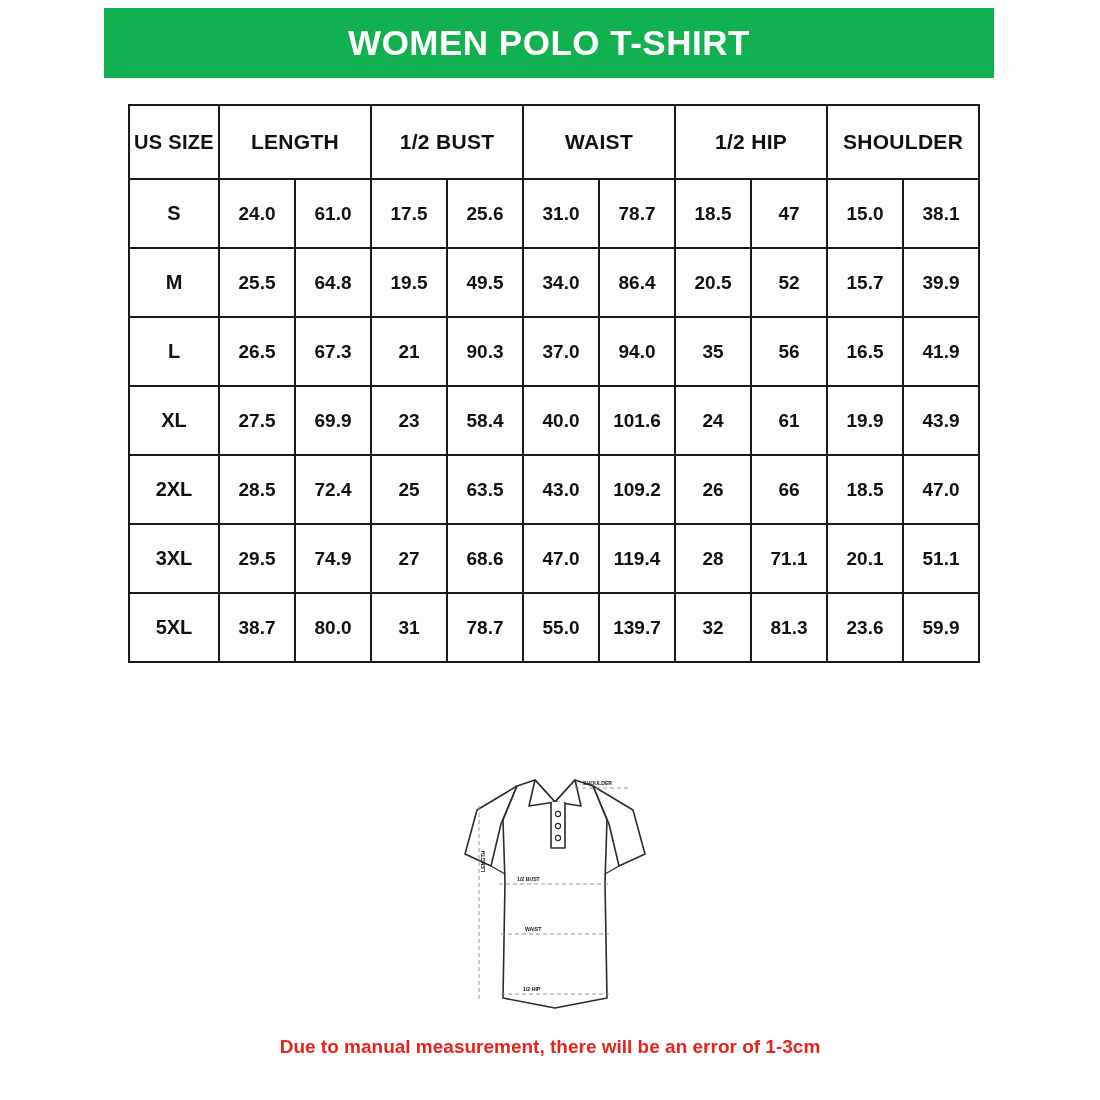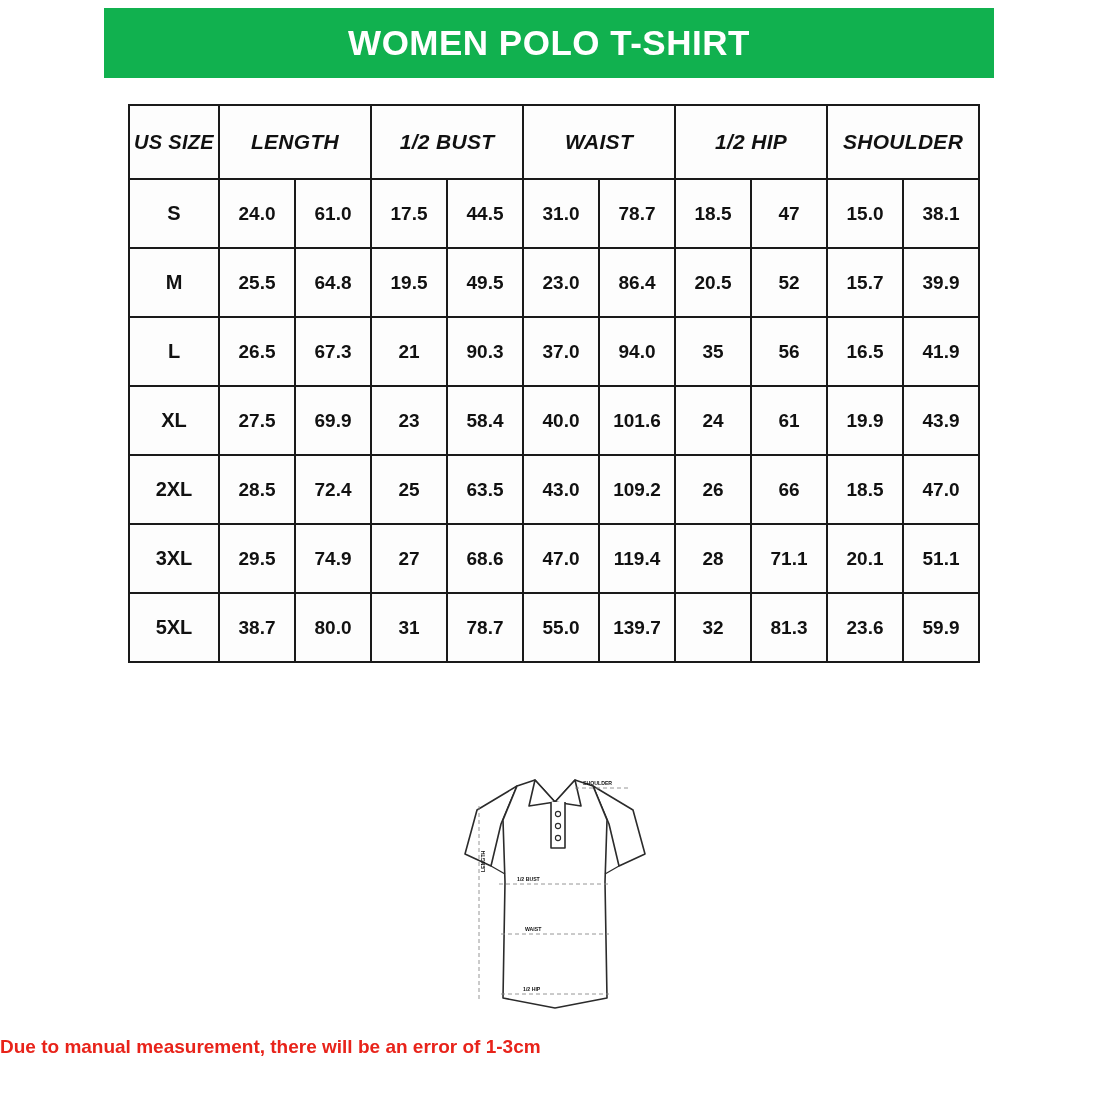--- a/index.html
+++ b/index.html
@@ -62,21 +62,20 @@
   }
   
   col.c-size   { width: 90px; }
   col.c-unit   { width: 76px; }
 
   
   tr.group-head th {
     height: 70px;
     font-size: 21px;
     letter-spacing: 0.3px;
-    font-style: italic;
   }
   tr.group-head th.us-size {
     font-size: 20px;
   }
   
   tr.unit-row td {
     height: 62px;
     font-size: 19px;
   }
   
@@ -99,20 +98,21 @@
   .shirt-wrap svg {
     display: block;
   }
 
   
   .footer-note {
     position: absolute;
     left: 0;
     top: 1036px;
     width: 1100px;
+    text-align: center;
     color: #e8231a;
     font-size: 19px;
     font-weight: bold;
   }
 </style>
 </head>
 <body>
 
 <div class="page">
 
@@ -144,35 +144,35 @@
           <th colspan="2">1/2 HIP</th>
           <th colspan="2">SHOULDER</th>
         </tr>
       </thead>
       <tbody>
         <tr class="data-row">
           <td class="size-cell">S</td>
           <td>24.0</td>
           <td>61.0</td>
           <td>17.5</td>
-          <td>44.5</td>
+          <td>25.6</td>
           <td>31.0</td>
           <td>78.7</td>
           <td>18.5</td>
           <td>47</td>
           <td>15.0</td>
           <td>38.1</td>
         </tr>
         <tr class="data-row">
           <td class="size-cell">M</td>
           <td>25.5</td>
           <td>64.8</td>
           <td>19.5</td>
           <td>49.5</td>
-          <td>23.0</td>
+          <td>34.0</td>
           <td>86.4</td>
           <td>20.5</td>
           <td>52</td>
           <td>15.7</td>
           <td>39.9</td>
         </tr>
         <tr class="data-row">
           <td class="size-cell">L</td>
           <td>26.5</td>
           <td>67.3</td>

